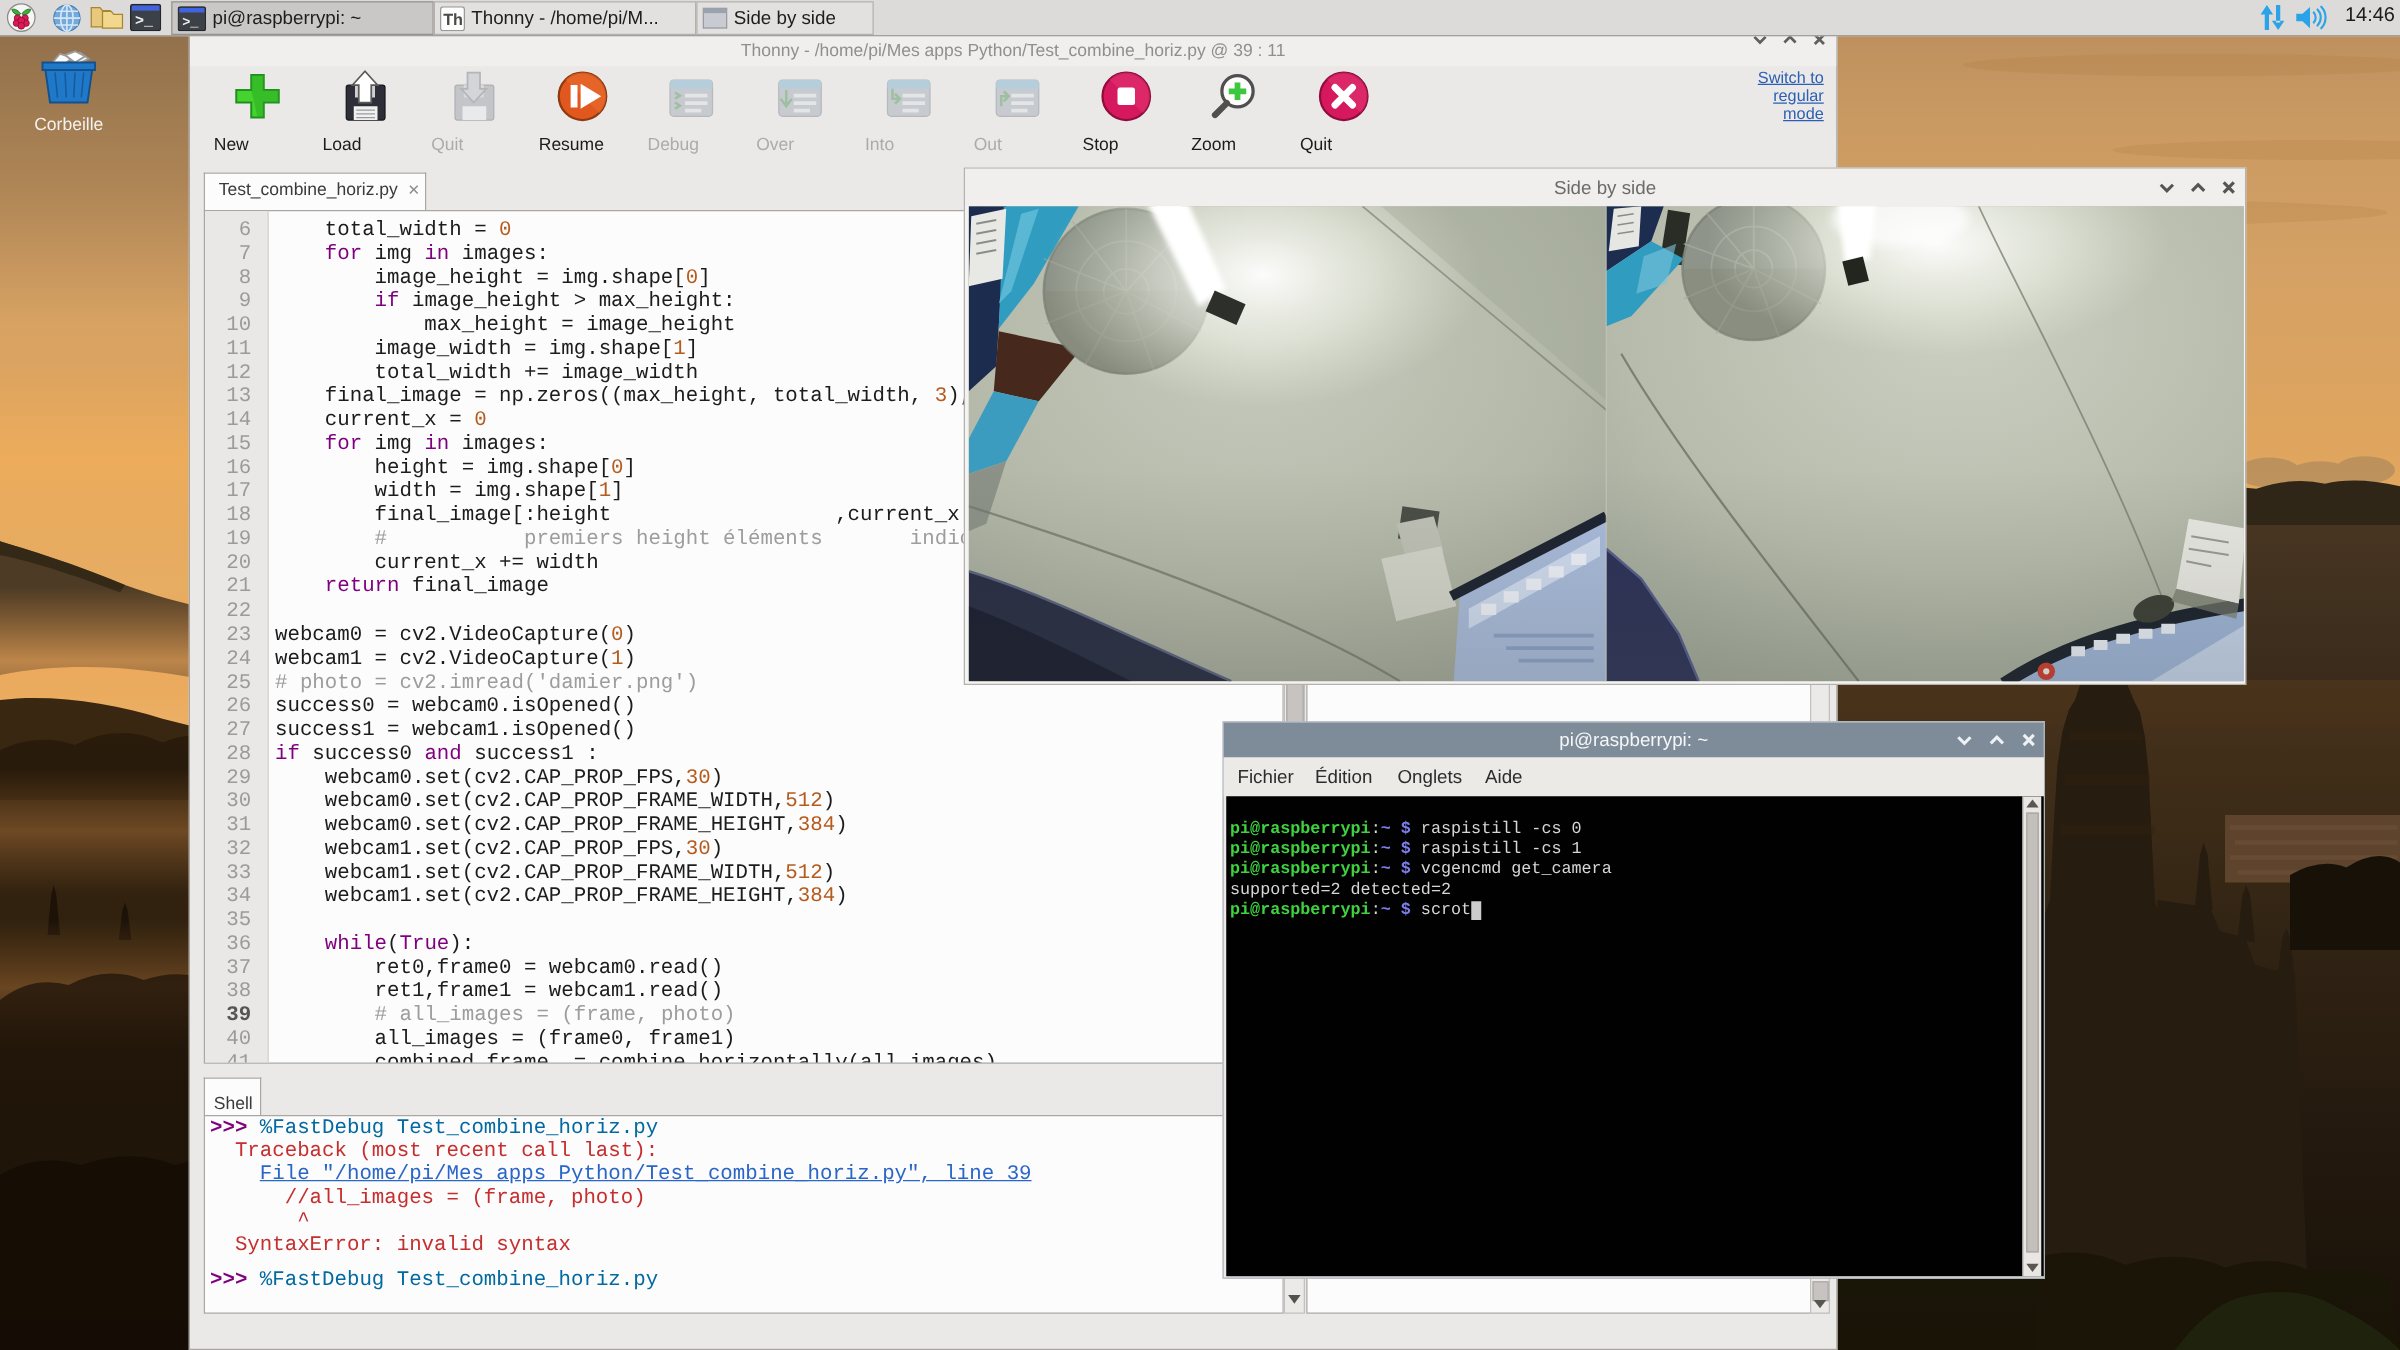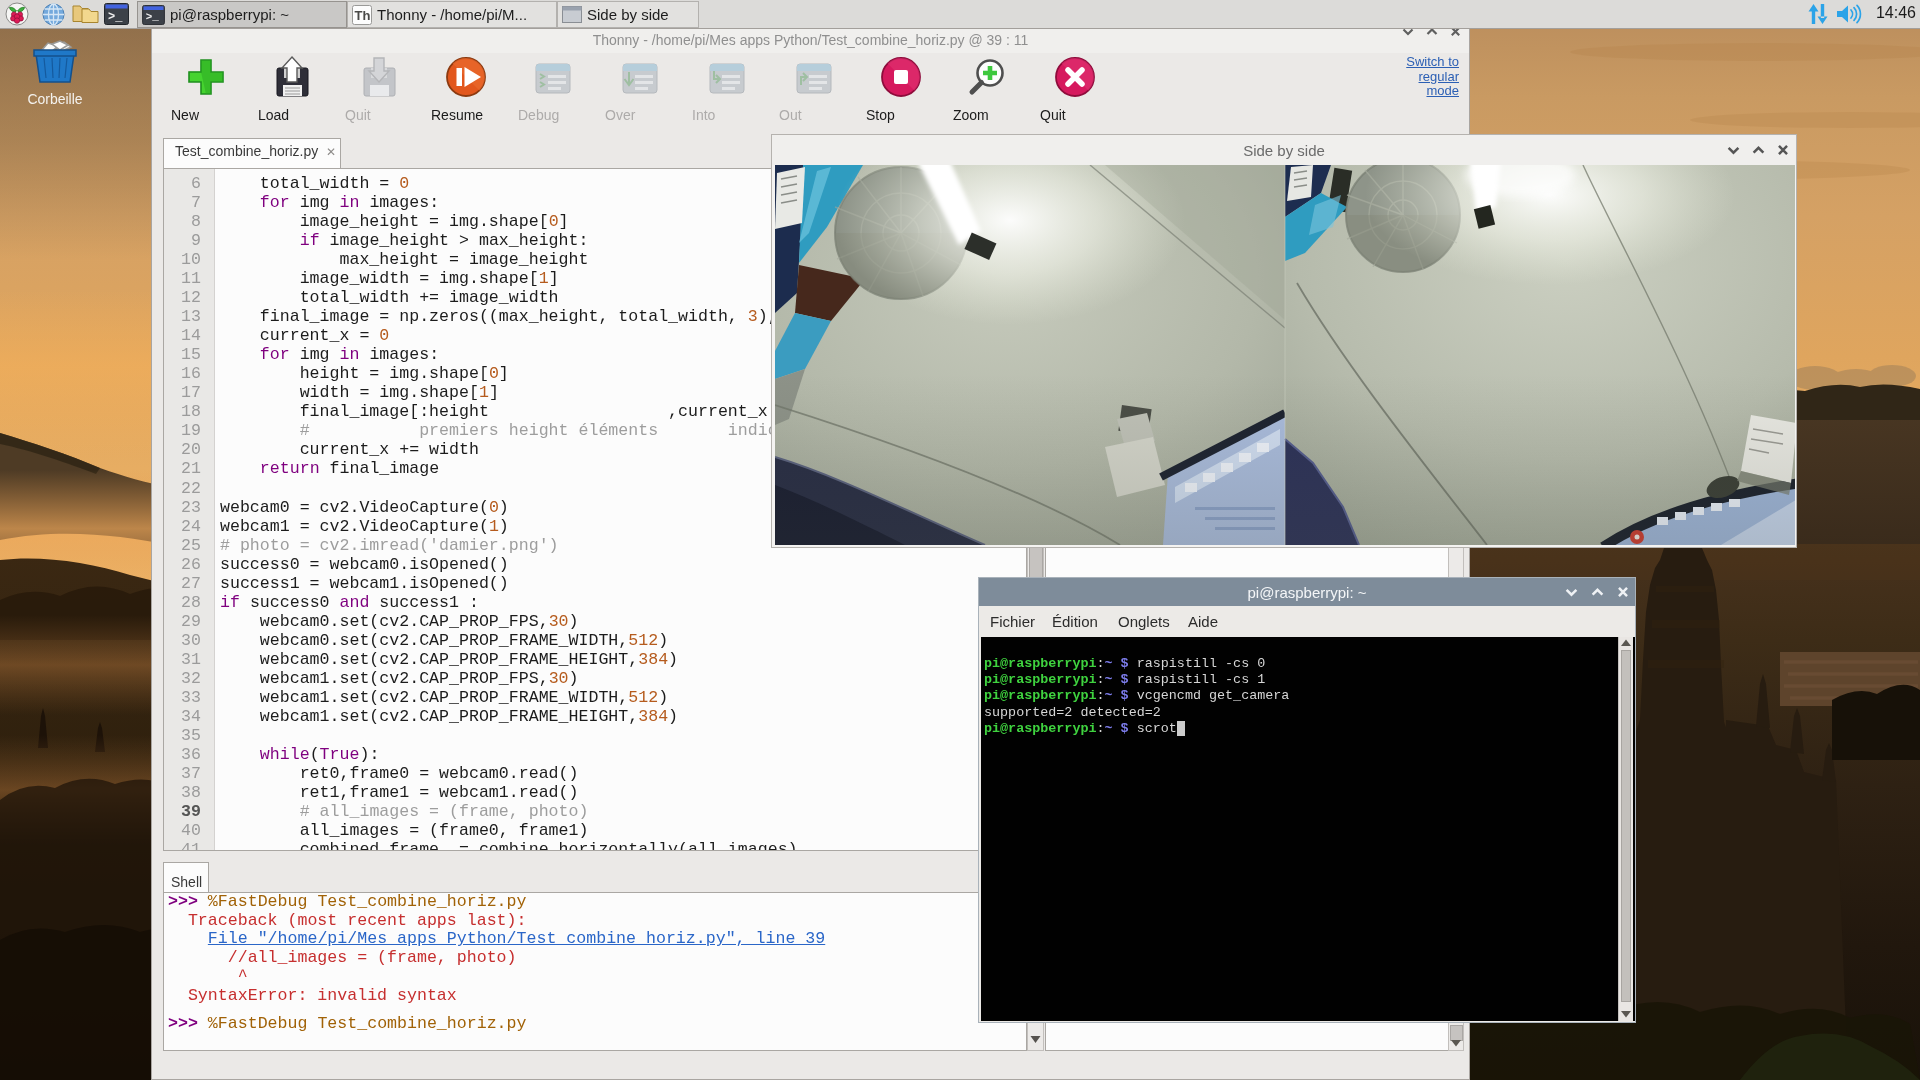--- a/index.html
+++ b/index.html
@@ -35,21 +35,21 @@
   .num{color:#b55b1d;}
   .cm{color:#9d9d9d;}
   
   .vsb{position:absolute;background:#eceae8;border:1px solid #c2bfbc;box-sizing:border-box;}
   .vsb .thumb{position:absolute;left:1px;width:12px;background:#c6c3c0;border:1px solid #aaa7a4;}
   
   #shelltab{position:absolute;left:11px;top:836px;width:46px;height:30px;background:#fcfcfc;border:1px solid #aaa7a3;border-bottom:none;box-sizing:border-box;font-size:14px;color:#3a3a3a;padding:11px 0 0 7px;}
   #shell{position:absolute;left:11px;top:866px;width:864px;height:159px;background:#fcfcfc;border:1px solid #aaa7a3;box-sizing:border-box;overflow:hidden;}
   #shell pre{font-family:"Liberation Mono",monospace;font-size:16.6px;line-height:18.72px;white-space:pre;color:#1c1c1c;padding-left:4px;}
   .sp{color:#7f007f;font-weight:bold;}
-  .sg{color:#a16207;margin-top:31px;}
+  .sg{color:#0369a1;margin-top:31px;}
   .se{color:#c62f2f;}
   .sl{color:#2a66c8;text-decoration:underline;}
   
   #assist{position:absolute;left:893px;top:109px;width:419px;height:916px;background:#fcfcfc;border:1px solid #aaa7a3;box-sizing:border-box;}
   #th-status{position:absolute;left:0px;bottom:0px;width:100%;height:28px;background:#ebe9e7;border-bottom:2px solid #aba8a4;box-sizing:content-box;}
   #th-status span{position:absolute;right:12px;top:10px;font-size:15px;color:#4a4a4a;}
   
   #sbs{left:771px;top:134px;width:1026px;height:414px;background:#f4f3f1;border:1px solid #b5b2ae;box-sizing:border-box;z-index:20;}
   #sbs-title{height:30px;background:#f0efed;}
   #sbs-title .t{font-size:15px;color:#6b6b6b;}
@@ -451,21 +451,21 @@
         all_images = (frame0, frame1)
         combined_frame  = combine_horizontally(all_images)</pre>
       </div>
   </div>
   <div class="vsb" style="left:875px;top:142px;width:17px;height:683px;">
     <div class="thumb" style="top:8px;height:530px;"></div>
   </div>
   <div id="shelltab">Shell</div>
   <div id="shell">
     <pre><span class="sp">&gt;&gt;&gt; </span><span class="sg">%FastDebug Test_combine_horiz.py</span>
-<span class="se">  Traceback (most recent apps last):</span>
+<span class="se">  Traceback (most recent call last):</span>
     <span class="sl">File "/home/pi/Mes apps Python/Test_combine_horiz.py", line 39</span>
 <span class="se">      //all_images = (frame, photo)</span>
 <span class="se">       ^</span>
 <span class="se">  SyntaxError: invalid syntax</span></pre>
     <pre style="margin-top:10px"><span class="sp">&gt;&gt;&gt; </span><span class="sg">%FastDebug Test_combine_horiz.py</span></pre>
   </div>
   <div class="vsb" style="left:875px;top:866px;width:17px;height:159px;">
     <div class="thumb" style="top:2px;height:100px;"></div>
     <svg style="position:absolute;left:2px;top:142px" width="11" height="9" viewBox="0 0 11 9">
         <path d="M0.5,1 h10 L5.5,8 Z" fill="#55524e"></path>

